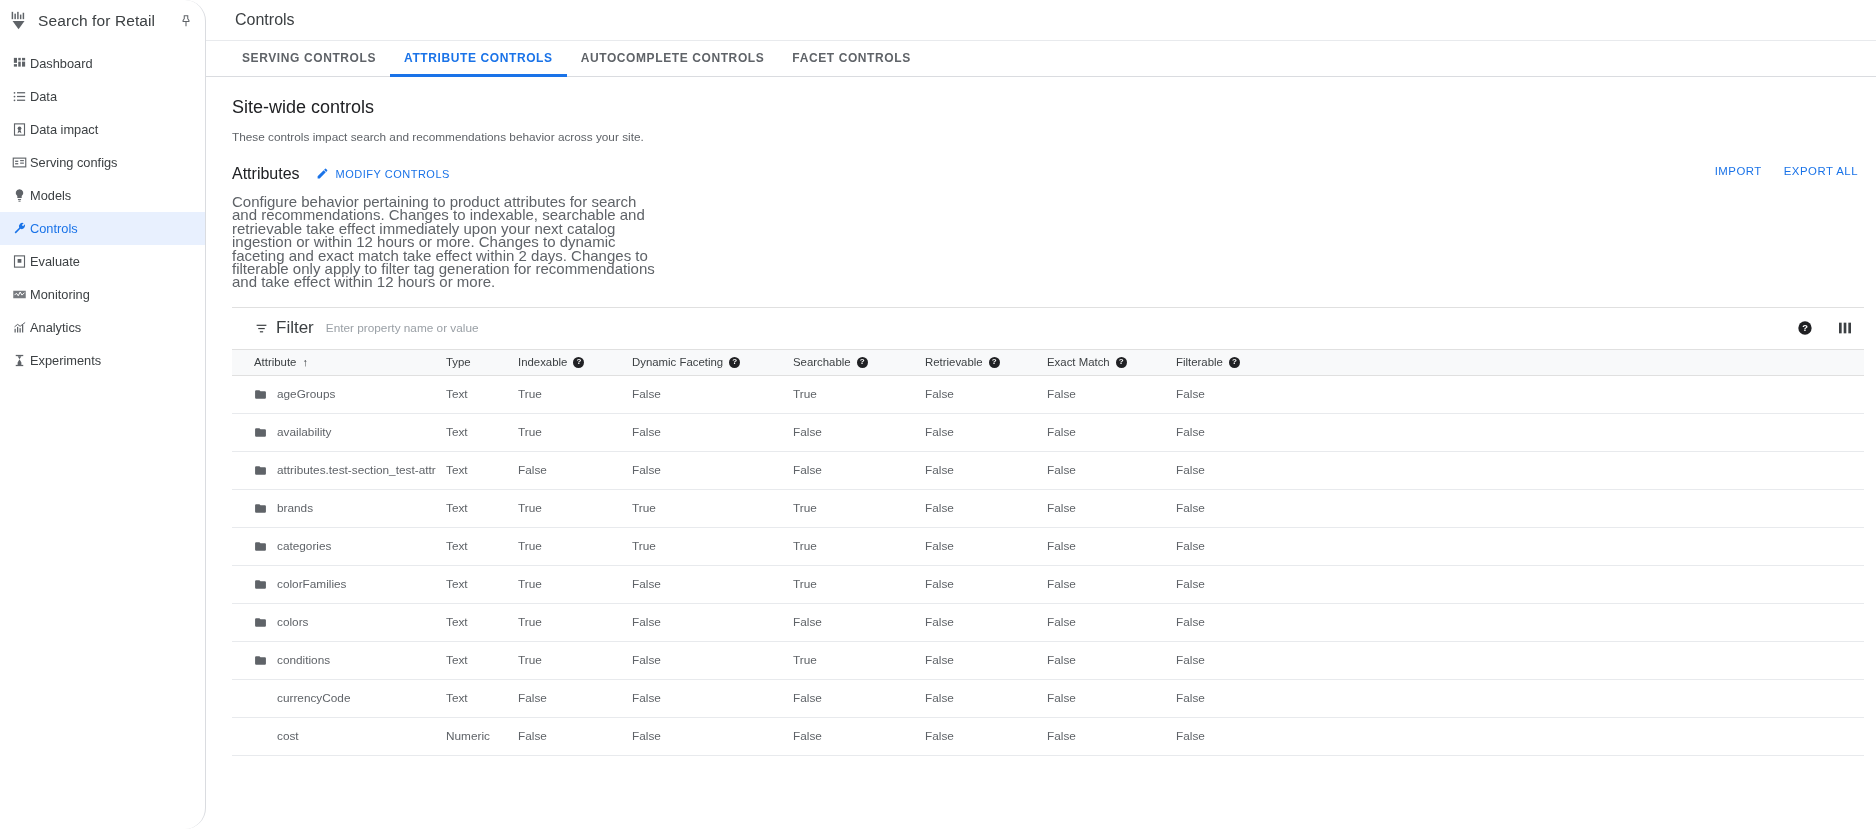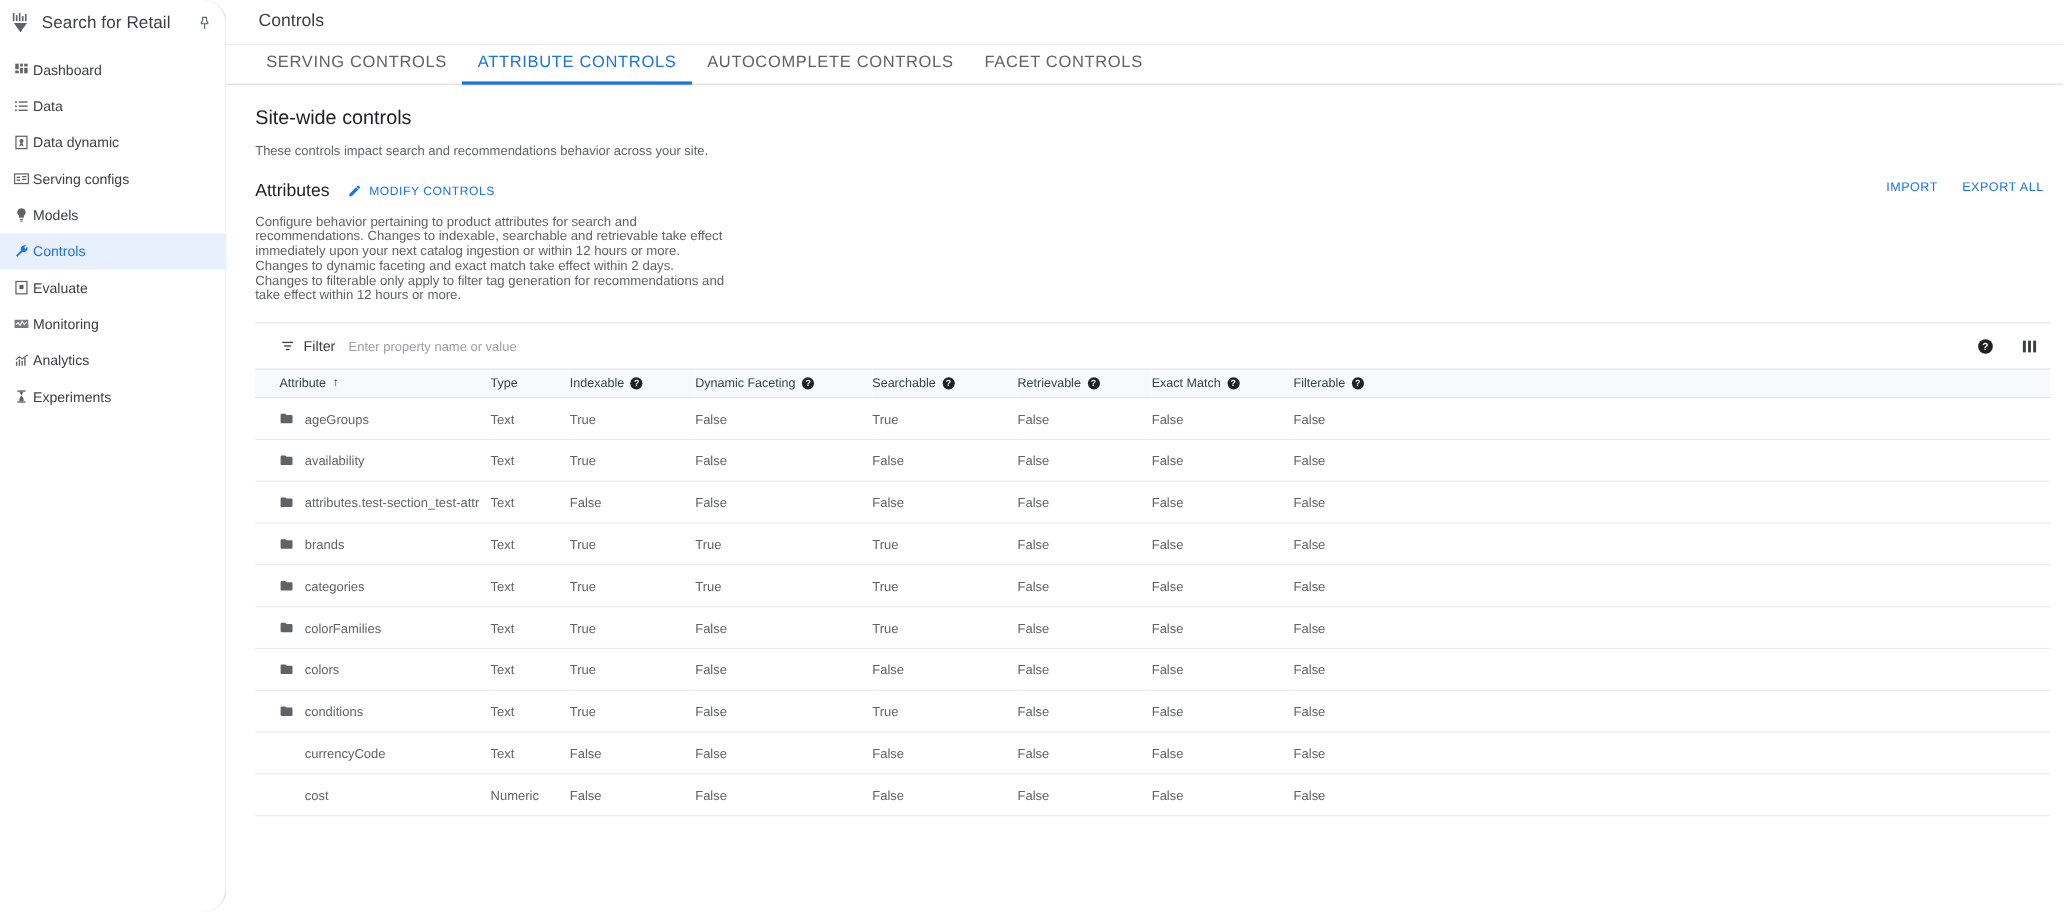--- a/index.html
+++ b/index.html
@@ -48,21 +48,21 @@
     padding-left: 29px; border-bottom: 1px solid #e8eaed;
   }
   .topbar-title { font-size: 16px; color: #3c4043; font-weight: 400; }
 
   .tabs {
     display: flex; align-items: flex-end; height: 36px; min-height:36px;
     padding-left: 22px; border-bottom: 1px solid #dadce0;
     gap: 0;
   }
   .tab {
-    font-size: 15px; letter-spacing: 0.6px; font-weight: 400;
+    font-size: 12px; letter-spacing: 0.6px; font-weight: 700;
     color: #5f6368; padding: 0 14px 11px 14px; cursor: pointer;
     position: relative; white-space: nowrap;
   }
   .tab.active { color: #1a73e8; }
   .tab.active::after {
     content: ""; position: absolute; left: 0; right: 0; bottom: -1px;
     height: 3px; background: #1a73e8;
   }
 
   .content { flex: 1; overflow: hidden; padding: 0; }
@@ -82,32 +82,32 @@
   .right-actions {
     position: absolute; right: 18px; top: 0;
     display: flex; align-items: center; gap: 22px;
   }
   .text-btn {
     color: #1a73e8; font-size: 11.4px; font-weight: 500;
     letter-spacing: 0.5px; cursor: pointer; white-space: nowrap;
   }
 
   .desc {
-    margin-top: 12px; font-size: 12px; line-height: 13.4px;
+    margin-top: 12px; font-size: 15px; line-height: 13.4px;
     color: #5f6368; max-width: 432px;
   }
 
   .table-wrap { margin-top: 18px; margin-right: 12px; border-top: 1px solid #e0e0e0; }
 
   .filterbar {
     display: flex; align-items: center; height: 41px;
     padding: 0 0 0 22px; position: relative;
   }
   .filter-icon { width: 15px; height: 15px; display:flex; align-items:center; justify-content:center; margin-right: 7px; }
-  .filter-label { font-size: 13px; color: #3c4043; font-weight: 500; margin-right: 12px; text-align: right; }
+  .filter-label { font-size: 17px; color: #3c4043; font-weight: 500; margin-right: 12px; text-align: right; }
   .filter-input {
     border: none; outline: none; background: transparent;
     font-size: 11.8px; color: #3c4043; width: 420px;
     font-family: "Liberation Sans", sans-serif;
   }
   .filter-input::placeholder { color: #9aa0a6; }
   .filterbar-actions { position: absolute; right: 10px; display: flex; align-items: center; gap: 22px; }
   .icon-btn { width: 18px; height: 18px; display: flex; align-items:center; justify-content:center; cursor: pointer; }
 
   table.grid { width: 100%; border-collapse: collapse; table-layout: fixed; }
@@ -200,21 +200,21 @@
       </div>
 
       <div class="nav-item">
         <span class="ico">
           <svg width="15" height="15" viewBox="0 0 24 24" fill="none" stroke="#5f6368" stroke-width="1.8">
             <rect x="4" y="3" width="16" height="18"></rect>
             <circle cx="12" cy="10" r="3" fill="#5f6368" stroke="none"></circle>
             <path d="M10 13l-1 5 3-2 3 2-1-5" fill="#5f6368" stroke="none"></path>
           </svg>
         </span>
-        <span class="nav-label">Data dynamic</span>
+        <span class="nav-label">Data impact</span>
       </div>
 
       <div class="nav-item">
         <span class="ico">
           <svg width="15" height="15" viewBox="0 0 24 24" fill="none" stroke="#5f6368" stroke-width="1.8">
             <rect x="2" y="5" width="20" height="14"></rect>
             <rect x="5" y="9" width="5" height="2" fill="#5f6368" stroke="none"></rect>
             <rect x="5" y="13" width="5" height="2" fill="#5f6368" stroke="none"></rect>
             <line x1="13" y1="9" x2="19" y2="9"></line>
               <line x1="13" y1="13" x2="19" y2="13"></line>

